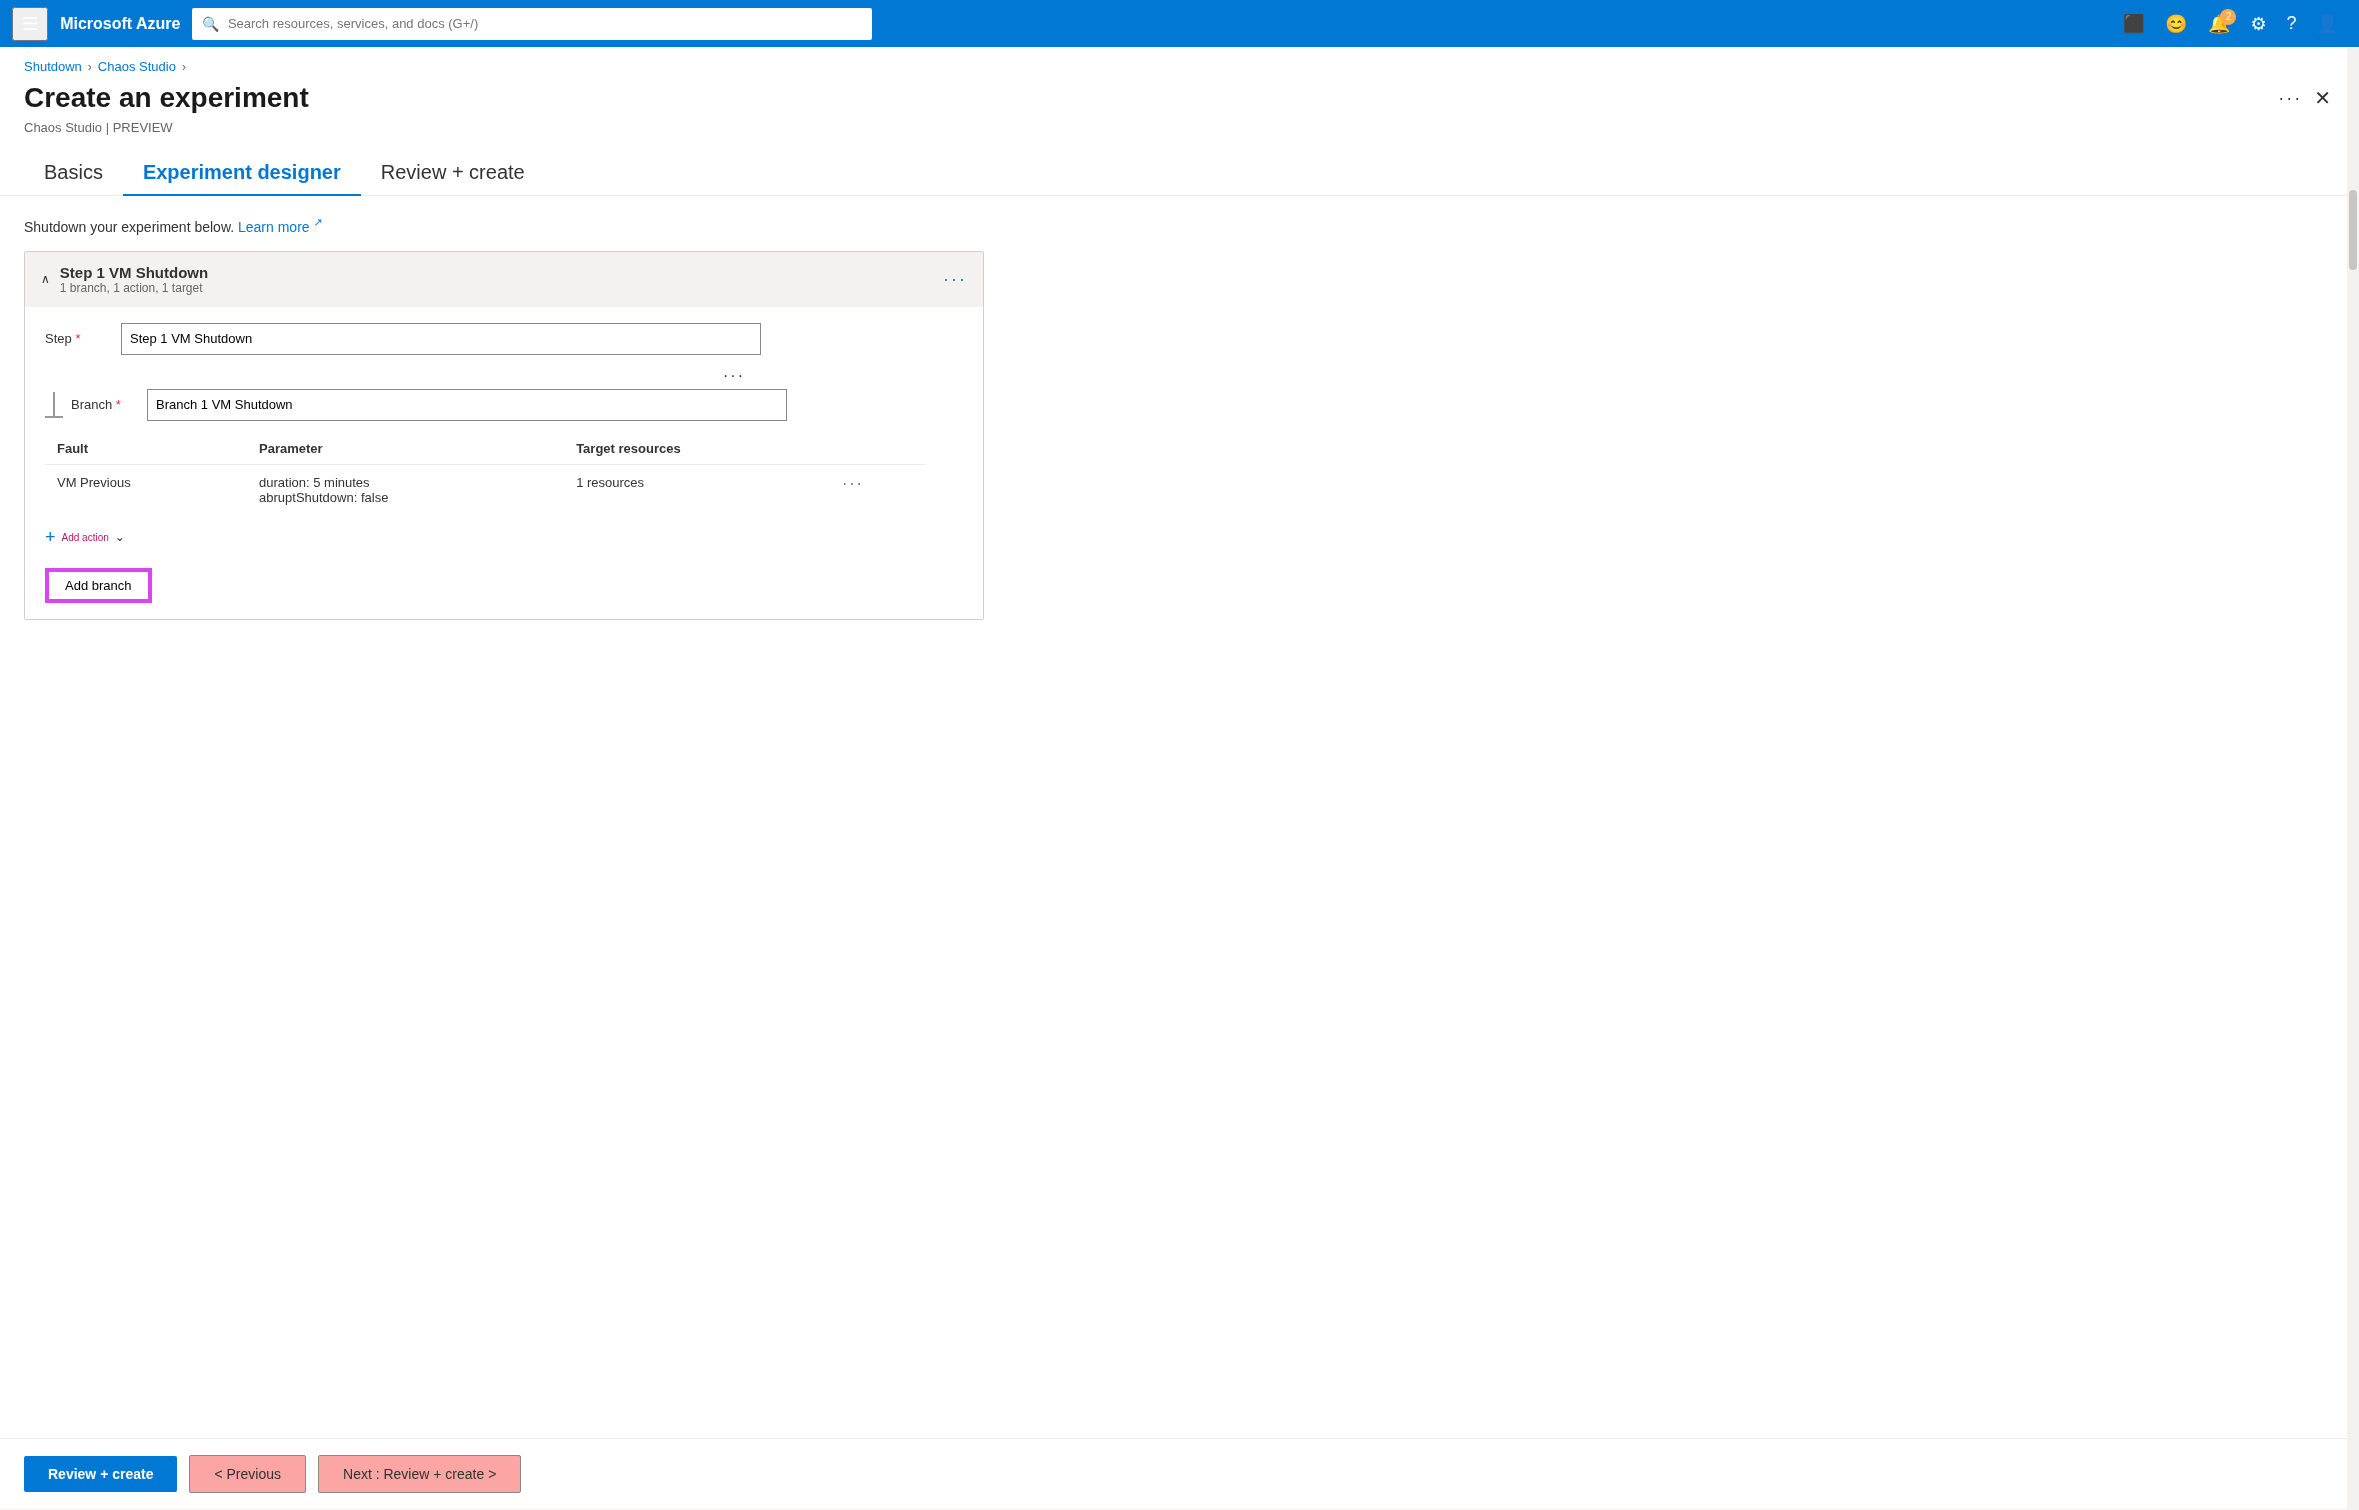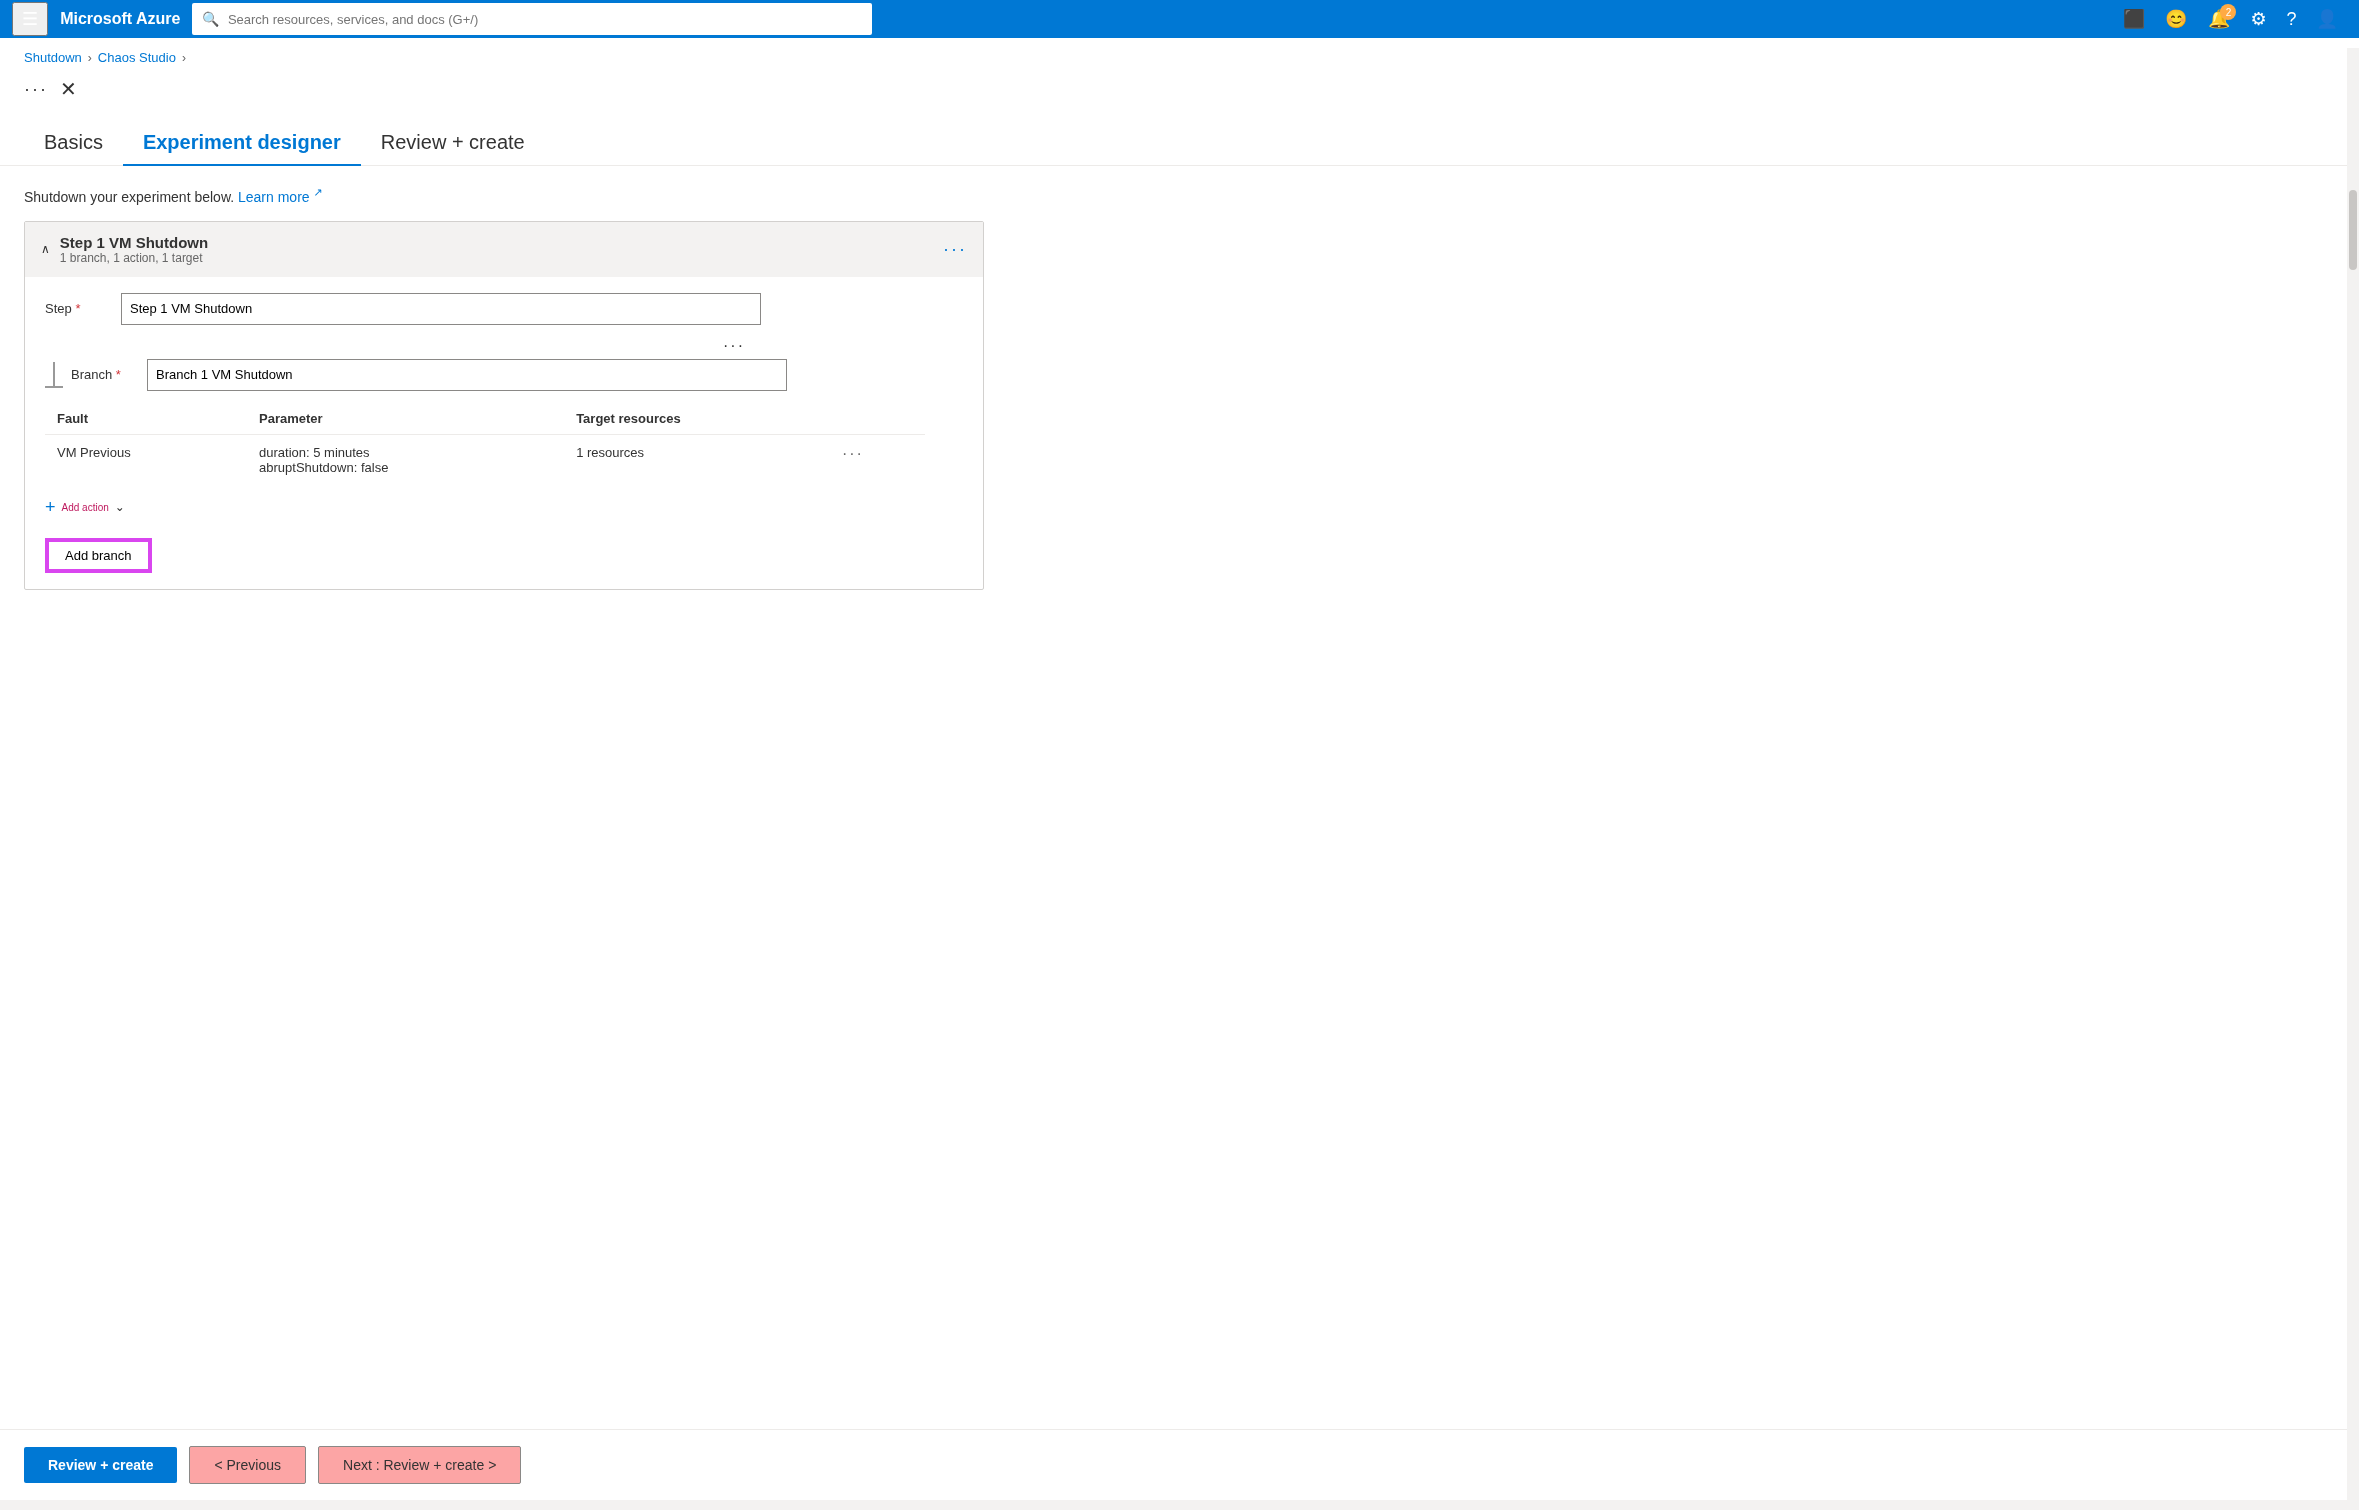--- a/index.html
+++ b/index.html
@@ -1,21 +1,21 @@
 <!DOCTYPE html>
 <html><head>
   <meta charset="utf-8">
   <style>
     * { box-sizing: border-box; margin: 0; padding: 0; }
     body { font-family: 'Segoe UI', Arial, sans-serif; font-size: 14px; color: #333; background: #f3f2f1; }
 
     
     .topbar {
       background: #0078d4;
-      height: 38px;
+      height: 47px;
       display: flex;
       align-items: center;
       padding: 0 12px;
       gap: 12px;
     }
     .topbar-hamburger {
       color: white;
       font-size: 18px;
       cursor: pointer;
       padding: 4px 8px;
@@ -416,20 +416,26 @@
 <div class="main-container">
 
   <div class="breadcrumb">
     <a href="#">Shutdown</a>
     <span class="breadcrumb-sep">›</span>
     <a href="#">Chaos Studio</a>
     <span class="breadcrumb-sep">›</span>
   </div>
 
   <div class="page-header">
+    <div>
+      <h1 class="page-title">Create an experiment</h1>
+      <div style="display:flex; align-items:center; gap:12px; margin-top:4px;">
+        <span class="page-subtitle">Chaos Studio | PREVIEW</span>
+      </div>
+    </div>
     <div class="header-actions">
       <span class="header-ellipsis">···</span>
       <button class="close-btn">✕</button>
     </div>
   </div>
 
   <div class="tabs">
     <div class="tab">Basics</div>
     <div class="tab active">Experiment designer</div>
     <div class="tab">Review + create</div>

